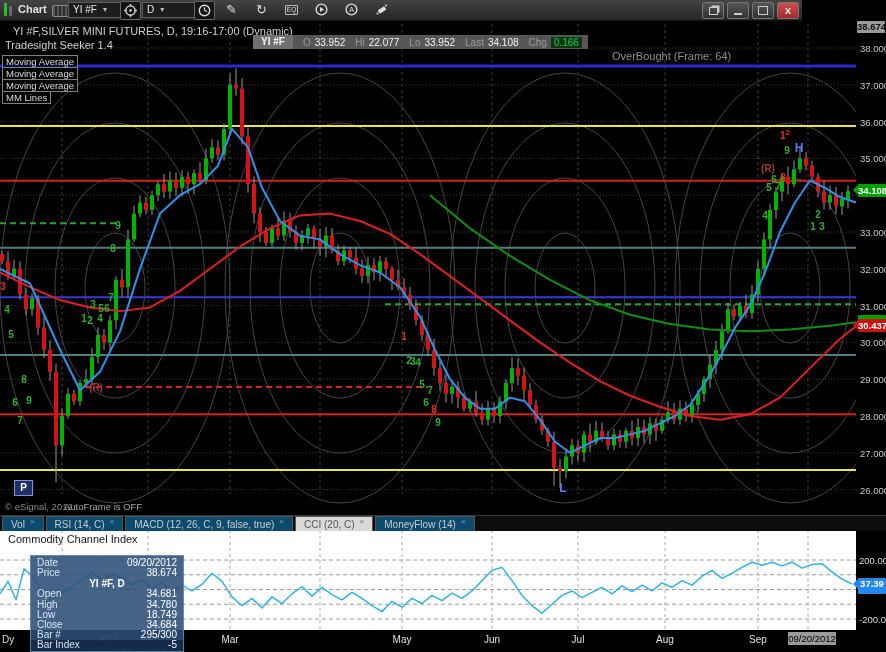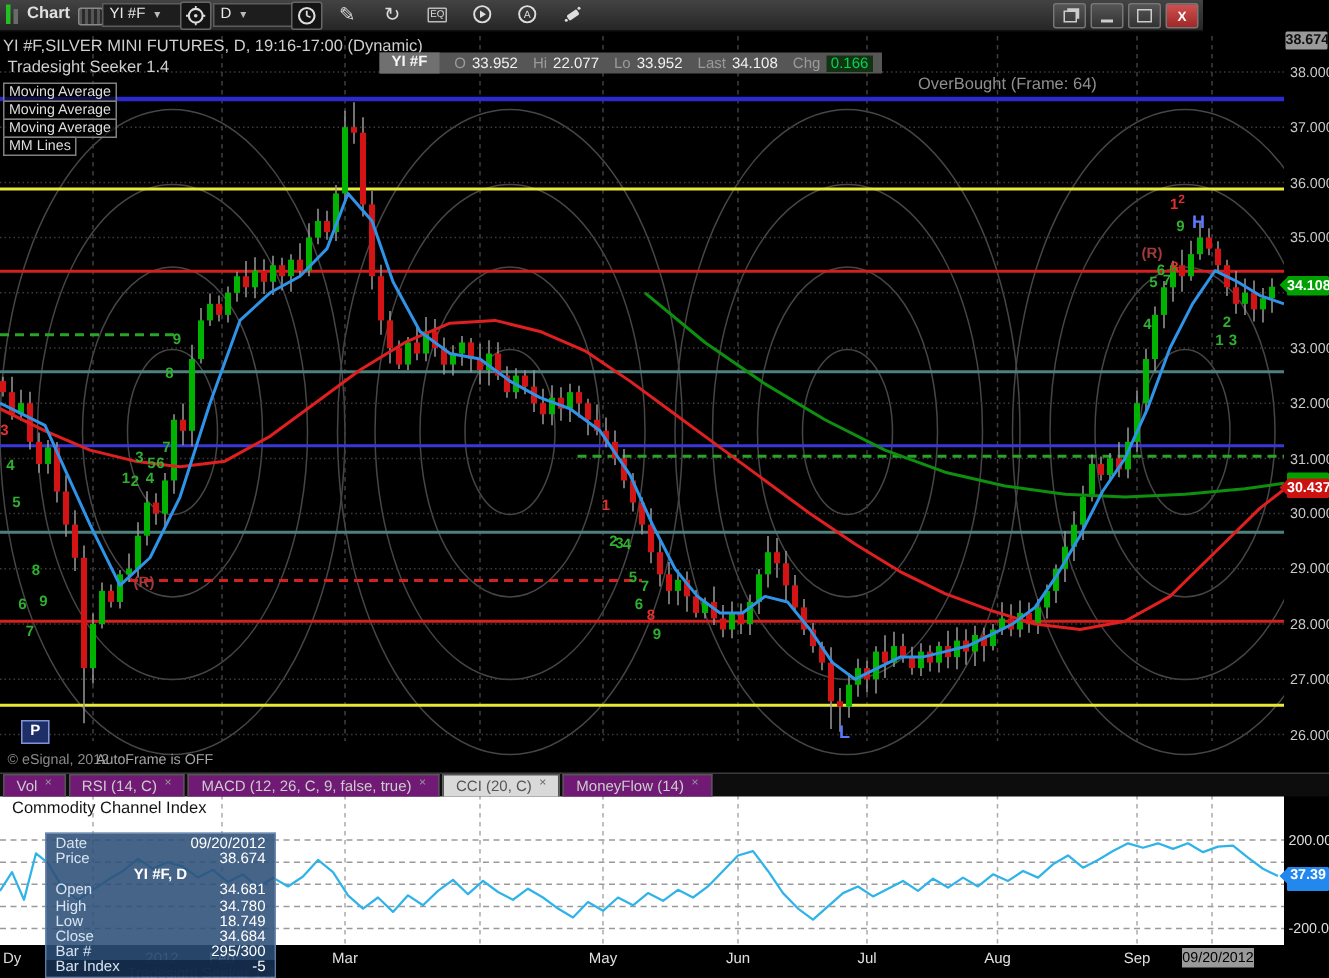--- a/index.html
+++ b/index.html
@@ -45,21 +45,21 @@
     color:#fff;font-size:10px;font-weight:bold;text-align:center;line-height:14px;z-index:7;}
   
   .paxis{position:absolute;left:856px;top:20px;width:30px;height:495px;background:#000;z-index:9;}
   .ptick{position:absolute;left:4px;color:#c8c8c8;font-size:9.5px;}
   .pill{position:absolute;font-size:9.5px;font-weight:bold;text-align:center;z-index:11;border-radius:1px;}
   .pill .arrow{position:absolute;left:-5px;top:1px;width:0;height:0;border-top:5px solid transparent;
     border-bottom:5px solid transparent;}
   
   .tabbar{position:absolute;left:0;top:515px;width:886px;height:15px;background:#0d0d0d;border-top:1px solid #3a3a3a;
     display:flex;align-items:stretch;z-index:12;}
-  .tab{background:#701a75;border:1px solid #555;border-bottom:none;color:#ccc;font-size:10px;
+  .tab{background:#0c4a6e;border:1px solid #555;border-bottom:none;color:#ccc;font-size:10px;
     padding:1px 8px 0 8px;margin-left:2px;display:flex;align-items:center;gap:5px;white-space:nowrap;}
   .tab .x{font-size:8px;color:#999;position:relative;top:-3px;}
   .tab.active{background:#d9d9d9;color:#555;}
   .tab.active .x{color:#666;}
   
   .ccipanel{position:absolute;left:0;top:530px;width:856px;height:100px;background:#ffffff;z-index:1;}
   .ccititle{position:absolute;left:8px;top:533px;color:#141414;font-size:11px;z-index:5;}
   .cciaxis{position:absolute;left:856px;top:530px;width:30px;height:100px;background:#000;z-index:9;}
   .ctick{position:absolute;left:3px;color:#dedede;font-size:9.5px;}
   
@@ -534,21 +534,21 @@
       <text x="787" y="134" fill="#2fae2f" font-size="10" font-weight="bold" text-anchor="middle" font-family="Liberation Sans, sans-serif">9</text>
       <text x="785" y="119" fill="#e03030" font-size="10" font-weight="bold" text-anchor="middle" font-family="Liberation Sans, sans-serif">1<tspan dy="-4" font-size="8">2</tspan></text>
       <text x="768" y="152" fill="#a23b3b" font-size="10" font-weight="bold" text-anchor="middle" font-family="Liberation Sans, sans-serif">(R)</text>
       <text x="818" y="198" fill="#2fae2f" font-size="10" font-weight="bold" text-anchor="middle" font-family="Liberation Sans, sans-serif">2</text>
       <text x="813" y="210" fill="#2fae2f" font-size="10" font-weight="bold" text-anchor="middle" font-family="Liberation Sans, sans-serif">1</text>
       <text x="822" y="210" fill="#2fae2f" font-size="10" font-weight="bold" text-anchor="middle" font-family="Liberation Sans, sans-serif">3</text>
       <text x="799" y="132" fill="#5b79ff" font-size="12" font-weight="bold" text-anchor="middle" font-family="Liberation Sans, sans-serif">H</text>
       <text x="563" y="472" fill="#5b79ff" font-size="12" font-weight="bold" text-anchor="middle" font-family="Liberation Sans, sans-serif">L</text>
     </svg>
 
-  <div class="hdr" style="left:2px;top:25px;">YI #F,SILVER MINI FUTURES, D, 19:16-17:00 (Dynamic)</div>
+  <div class="hdr" style="left:13px;top:25px;">YI #F,SILVER MINI FUTURES, D, 19:16-17:00 (Dynamic)</div>
   <div class="hdr" style="left:5px;top:39px;">Tradesight Seeker 1.4</div>
   <div class="studylabel" style="top:55px;">Moving Average</div>
   <div class="studylabel" style="top:67px;">Moving Average</div>
   <div class="studylabel" style="top:79px;">Moving Average</div>
   <div class="studylabel" style="top:91px;">MM Lines</div>
 
   <div class="quotebar">
     <span class="sym">YI #F</span>
     <span class="lbl">O</span>
     <span class="val">33.952</span>

